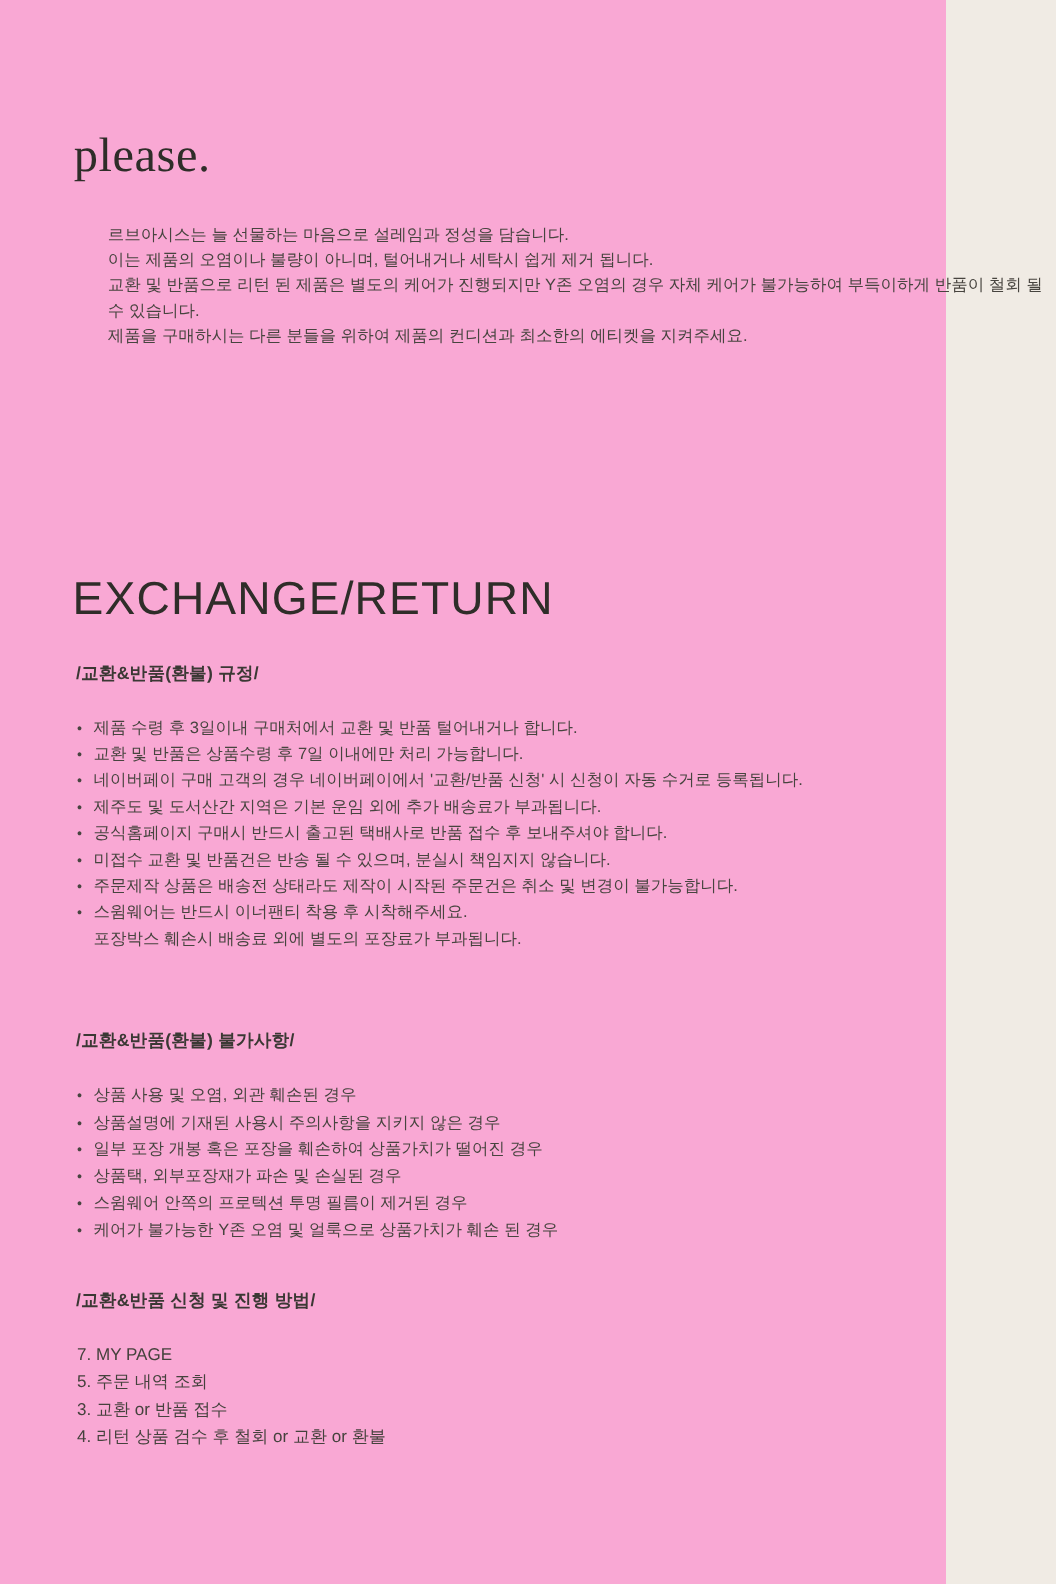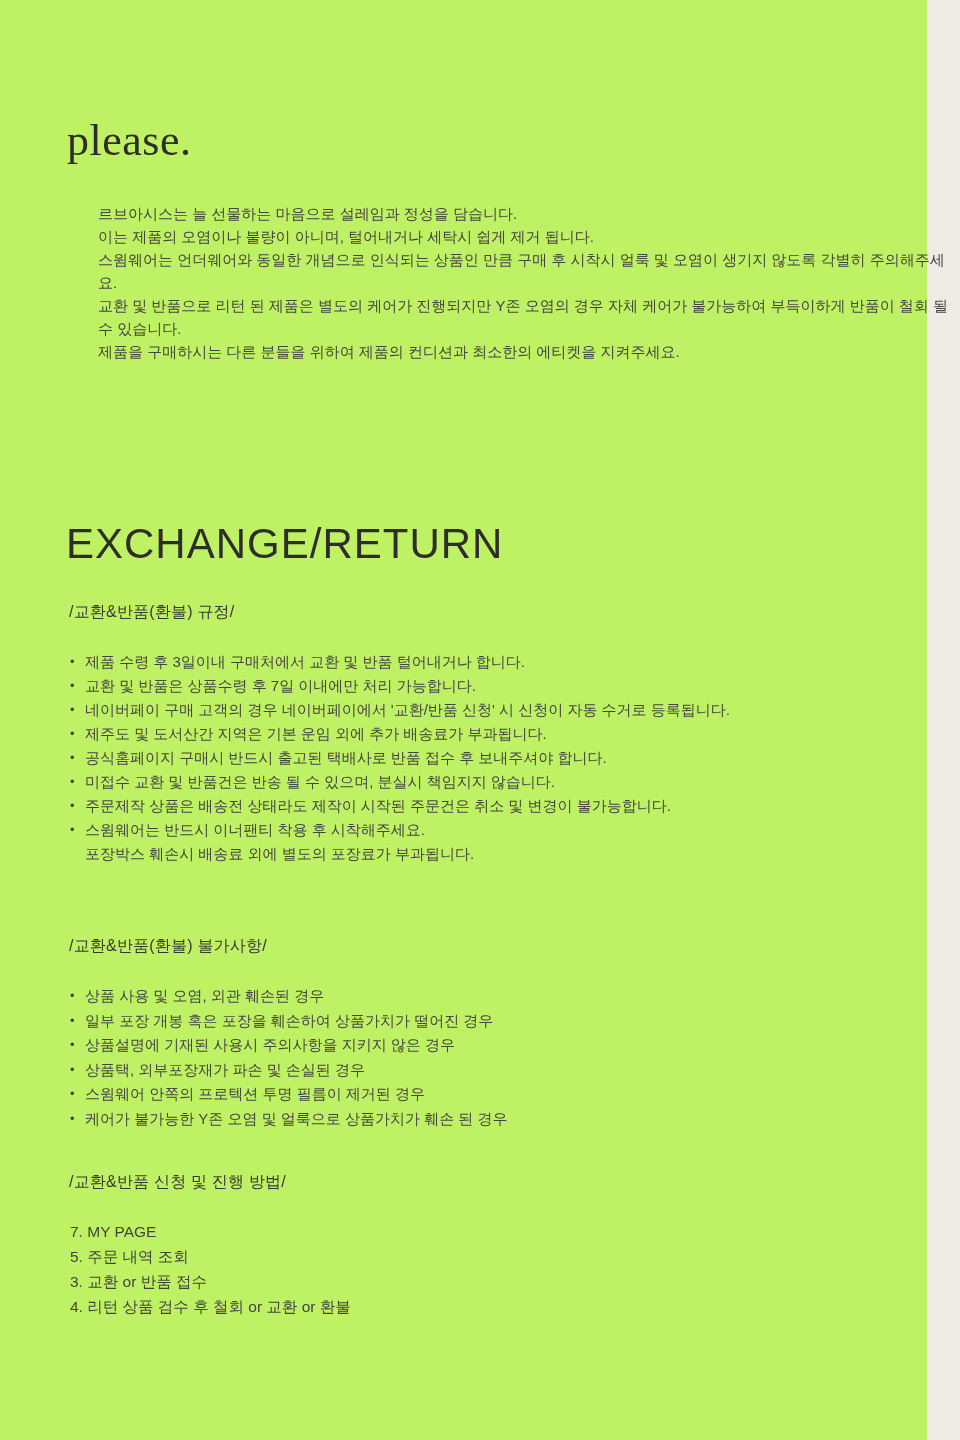--- a/index.html
+++ b/index.html
@@ -6,23 +6,23 @@
   html, body {
     width: 960px;
     height: 1440px;
     background: #f0ebe4;
     font-family: "Liberation Sans", "DejaVu Sans", sans-serif;
     color: #4a4742;
     overflow: hidden;
   }
   .page {
     position: relative;
-    width: 927px;
+    width: 860px;
     height: 1440px;
-    background: #bef264;
+    background: #f9a8d4;
   }
   .brand-heading {
     position: absolute;
     left: 67px;
     top: 116px;
     font-family: "Liberation Serif", "DejaVu Serif", serif;
     font-weight: 400;
     font-size: 44px;
     line-height: 1.15;
     color: #2f2d29;
@@ -48,20 +48,21 @@
     line-height: 1.1;
     letter-spacing: 1px;
     color: #2f2d29;
   }
   .section-label {
     position: absolute;
     left: 69px;
     font-size: 16px;
     color: #3b3834;
     letter-spacing: 0.2px;
+    font-weight: bold;
   }
   .label-policy { top: 602px; }
   .label-restrictions { top: 936px; }
   .label-procedure { top: 1172px; }
   ul.bullets {
     position: absolute;
     left: 70px;
     width: 870px;
     list-style: none;
     font-size: 15px;
@@ -95,21 +96,20 @@
 </head>
 <body>
 
 <div class="page">
 
   <h1 class="brand-heading">please.</h1>
 
   <div class="intro">
     <div>르브아시스는 늘 선물하는 마음으로 설레임과 정성을 담습니다.</div>
     <div>이는 제품의 오염이나 불량이 아니며, 털어내거나 세탁시 쉽게 제거 됩니다.</div>
-    <div>스윔웨어는 언더웨어와 동일한 개념으로 인식되는 상품인 만큼 구매 후 시착시 얼룩 및 오염이 생기지 않도록 각별히 주의해주세요.</div>
     <div>교환 및 반품으로 리턴 된 제품은 별도의 케어가 진행되지만 Y존 오염의 경우 자체 케어가 불가능하여 부득이하게 반품이 철회 될 수 있습니다.</div>
     <div>제품을 구매하시는 다른 분들을 위하여 제품의 컨디션과 최소한의 에티켓을 지켜주세요.</div>
   </div>
 
   <h2 class="section-heading">EXCHANGE/RETURN</h2>
 
   <div class="section-label label-policy">/교환&amp;반품(환불) 규정/</div>
 
   <ul class="bullets list-policy">
     <li>제품 수령 후 3일이내 구매처에서 교환 및 반품 털어내거나 합니다.</li>
@@ -120,22 +120,22 @@
     <li>미접수 교환 및 반품건은 반송 될 수 있으며, 분실시 책임지지 않습니다.</li>
     <li>주문제작 상품은 배송전 상태라도 제작이 시작된 주문건은 취소 및 변경이 불가능합니다.</li>
     <li>스윔웨어는 반드시 이너팬티 착용 후 시착해주세요.</li>
     <li class="no-marker">포장박스 훼손시 배송료 외에 별도의 포장료가 부과됩니다.</li>
   </ul>
 
   <div class="section-label label-restrictions">/교환&amp;반품(환불) 불가사항/</div>
 
   <ul class="bullets list-restrictions">
     <li>상품 사용 및 오염, 외관 훼손된 경우</li>
+    <li>상품설명에 기재된 사용시 주의사항을 지키지 않은 경우</li>
     <li>일부 포장 개봉 혹은 포장을 훼손하여 상품가치가 떨어진 경우</li>
-    <li>상품설명에 기재된 사용시 주의사항을 지키지 않은 경우</li>
     <li>상품택, 외부포장재가 파손 및 손실된 경우</li>
     <li>스윔웨어 안쪽의 프로텍션 투명 필름이 제거된 경우</li>
     <li>케어가 불가능한 Y존 오염 및 얼룩으로 상품가치가 훼손 된 경우</li>
   </ul>
 
   <div class="section-label label-procedure">/교환&amp;반품 신청 및 진행 방법/</div>
 
   <ol class="steps">
     <li>7. MY PAGE</li>
     <li>5. 주문 내역 조회</li>

